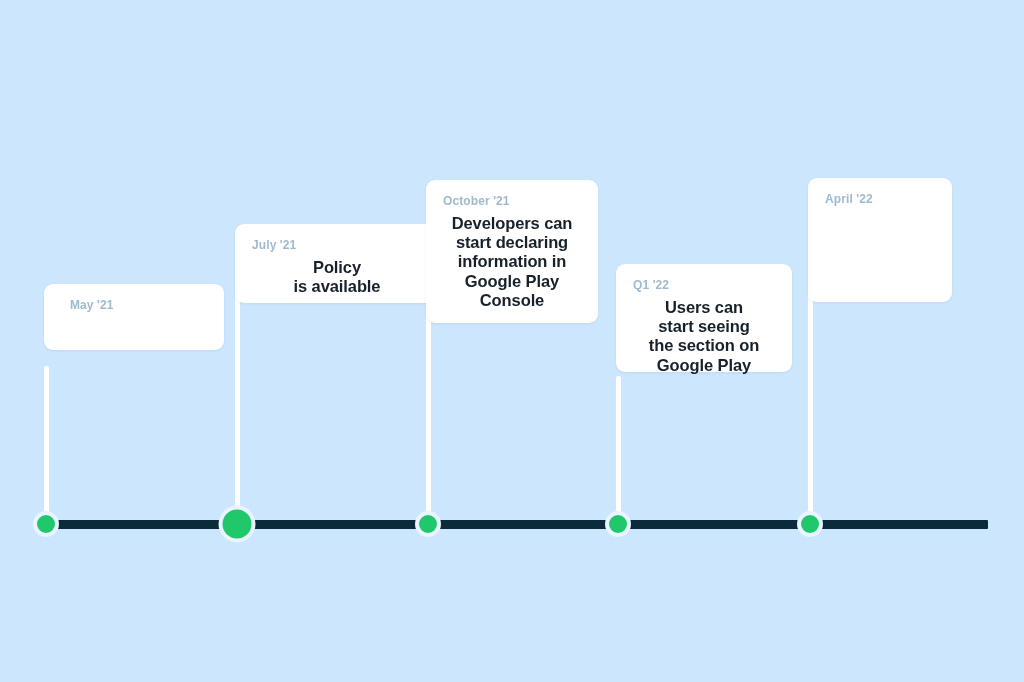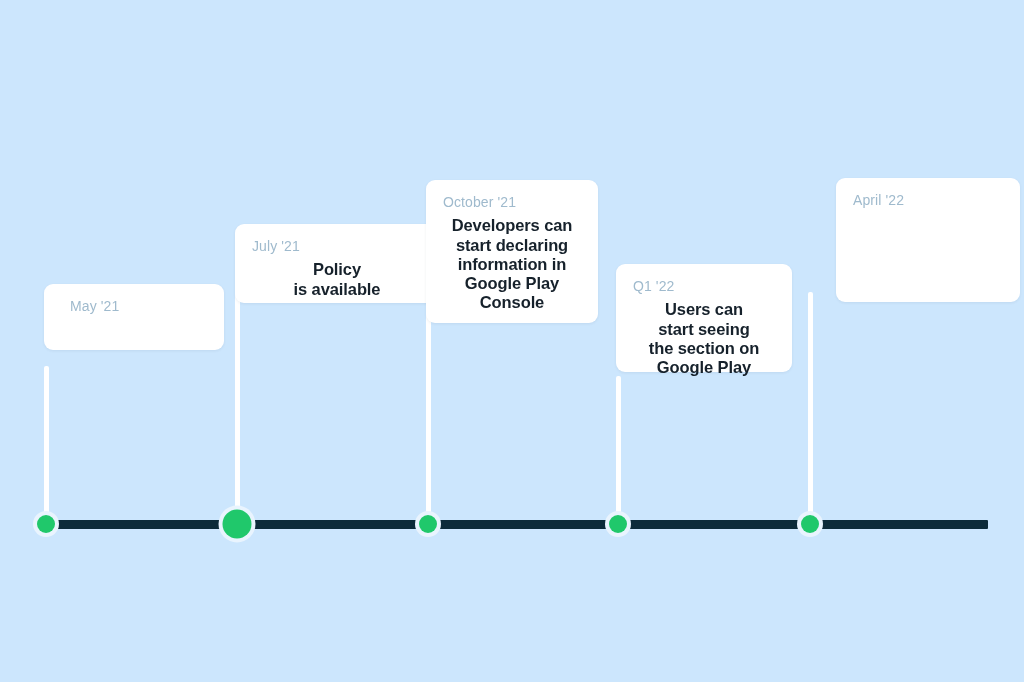--- a/index.html
+++ b/index.html
@@ -60,22 +60,22 @@
   .card {
     position: absolute;
     background: #ffffff;
     border-radius: 9px;
     box-sizing: border-box;
     padding: 15px 17px 13px 17px;
     box-shadow: 0 1px 3px rgba(14, 48, 70, 0.07);
   }
   .card-date {
     color: #9fbacd;
-    font-size: 14px;
-    font-weight: normal;
+    font-size: 12px;
+    font-weight: bold;
     letter-spacing: 0.1px;
     line-height: 1.1;
     margin: 0 0 6px 0;
     white-space: nowrap;
   }
   .card-title {
     color: #16212b;
     font-size: 16.5px;
     font-weight: bold;
     line-height: 1.16;
@@ -118,21 +118,21 @@
   </div>
 
   <div class="card" style="left:616px; top:264px; width:176px; height:108px;">
     <p class="card-date">Q1 '22</p>
     <p class="card-title">Users can
 start seeing
 the section on
 Google Play</p>
   </div>
 
-  <div class="card" style="left:808px; top:178px; width:184px; height:124px;margin-left:28px;">
+  <div class="card" style="left:808px; top:178px; width:144px; height:124px;">
     <p class="card-date">April '22</p>
   </div>
 
   <div class="dot-wrap" style="left:46px; top:524px; width:26px; height:26px;">
     <div class="dot" style="width:18px; height:18px;"></div>
   </div>
 
   <div class="dot-wrap" style="left:237px; top:524px; width:37px; height:37px;">
     <div class="dot" style="width:29px; height:29px;"></div>
   </div>

